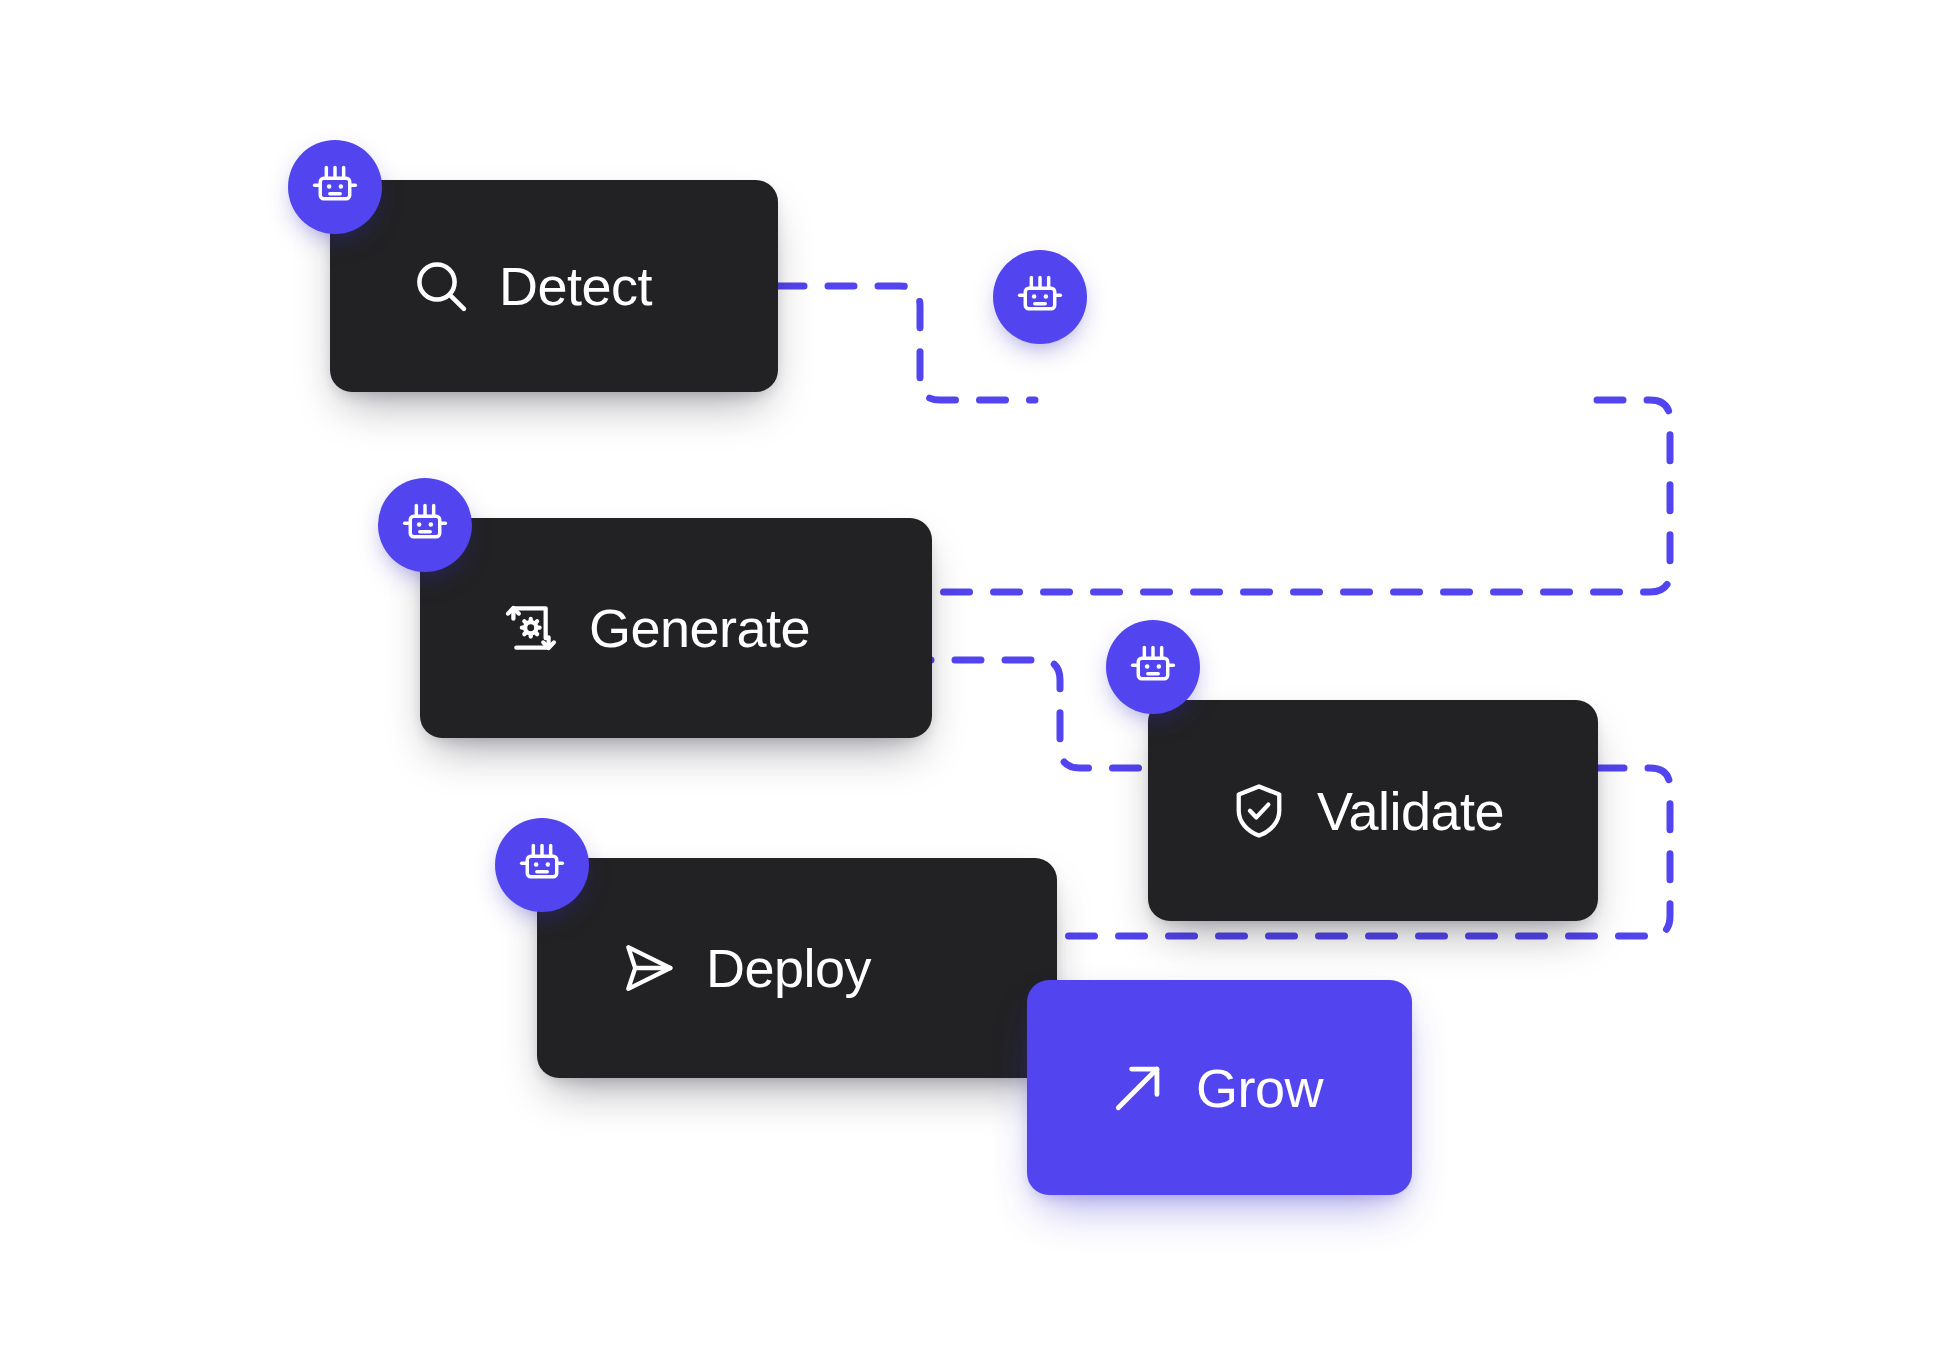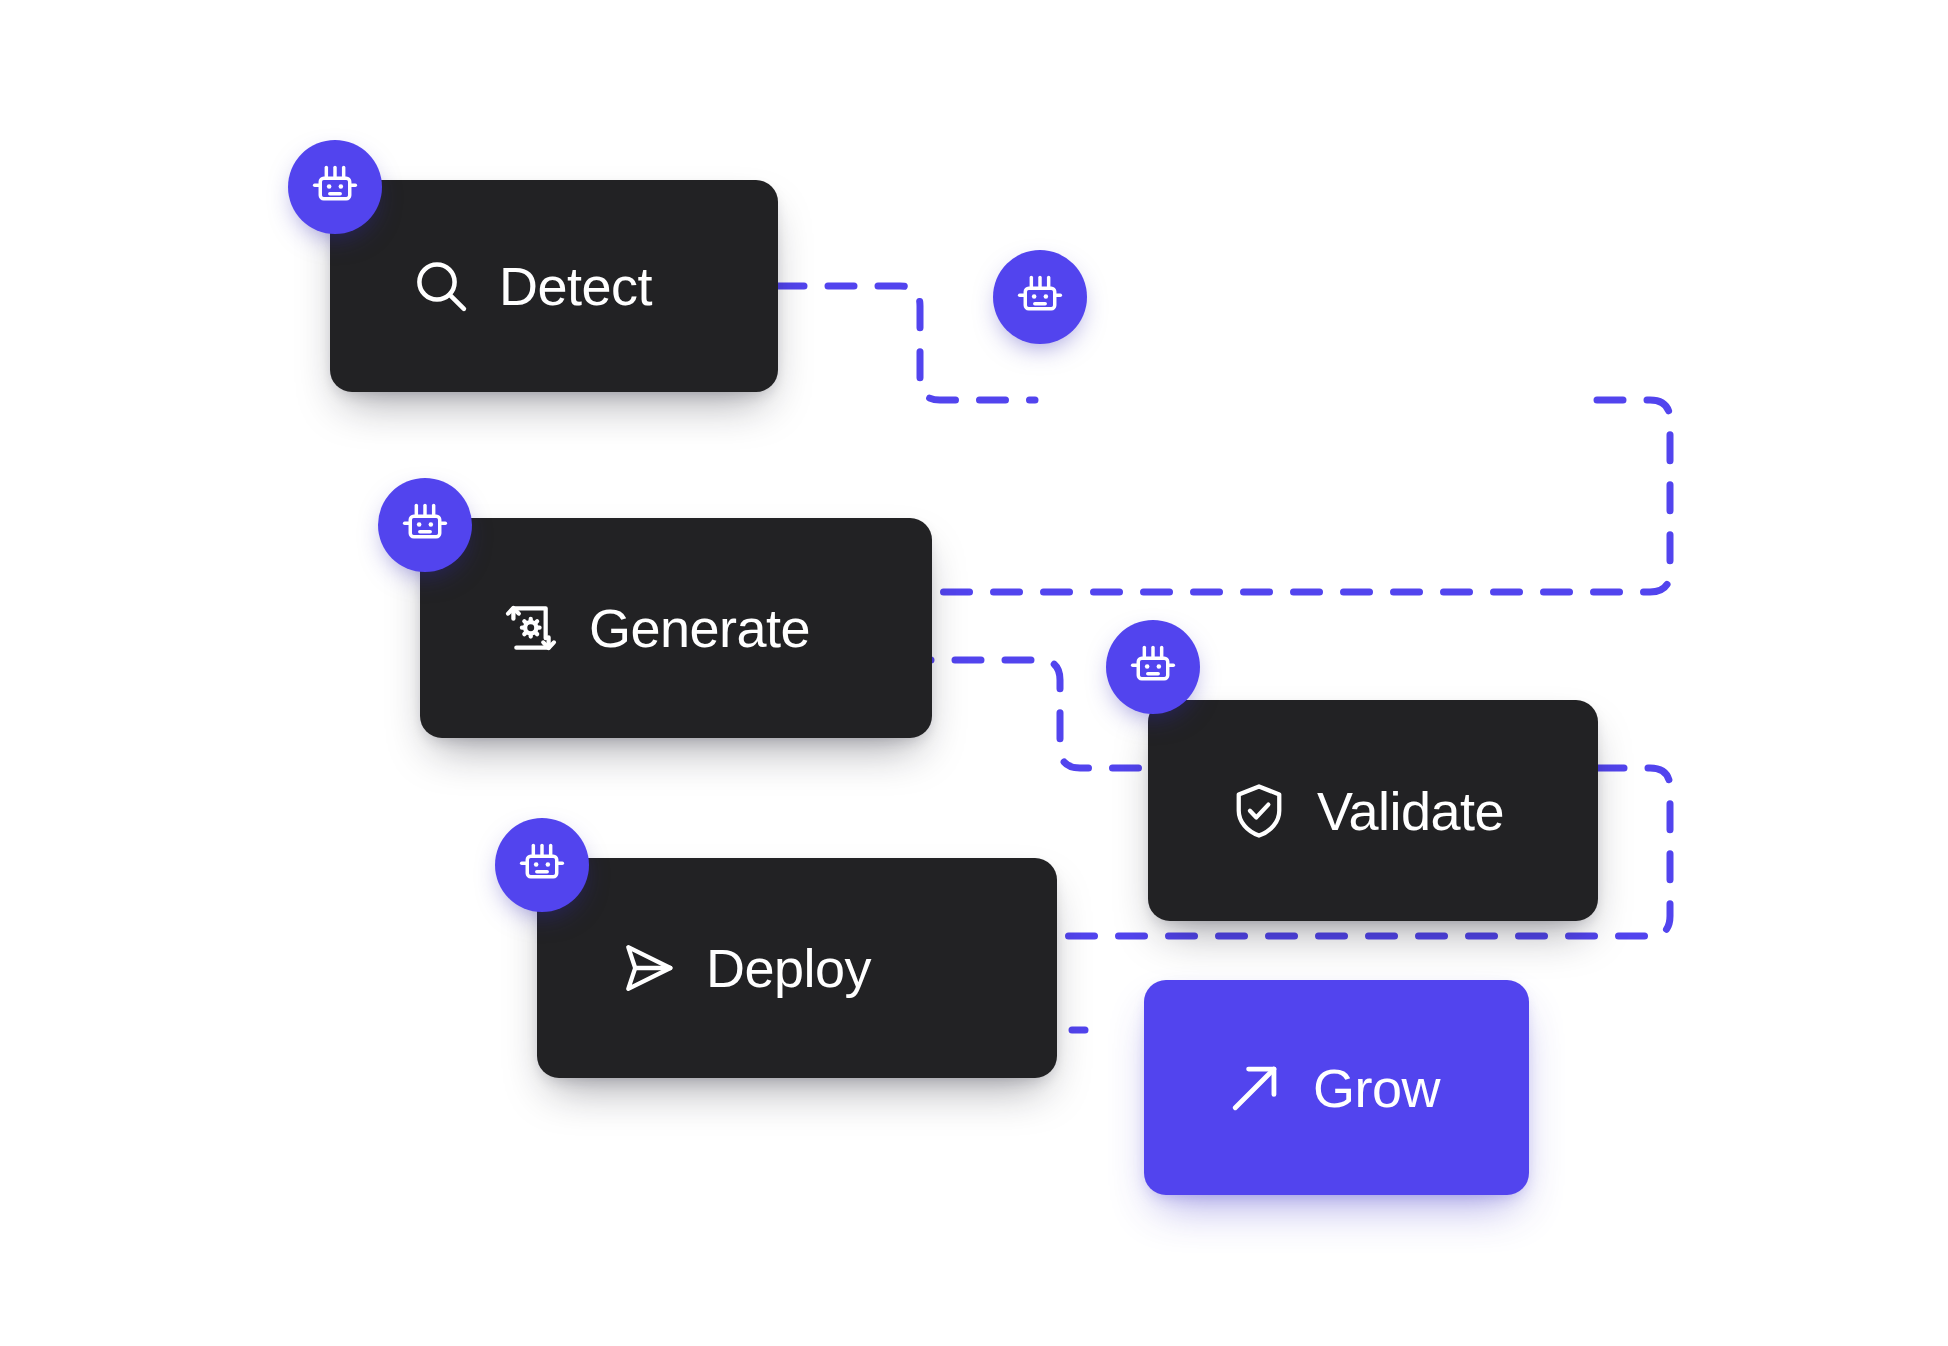--- a/index.html
+++ b/index.html
@@ -191,21 +191,21 @@
       <line x1="16" y1="3" x2="16" y2="8"></line>
       <rect x="5.2" y="8" width="13.6" height="9.4" rx="1.6"></rect>
       <line x1="2.6" y1="11.2" x2="5.2" y2="11.2"></line>
       <line x1="18.8" y1="11.2" x2="21.4" y2="11.2"></line>
       <circle cx="9.3" cy="11.8" r="1.05" fill="#ffffff" stroke="none"></circle>
       <circle cx="14.7" cy="11.8" r="1.05" fill="#ffffff" stroke="none"></circle>
       <line x1="9.6" y1="15.1" x2="14.4" y2="15.1"></line>
     </svg>
   </div>
 
-  <div class="node accent" style="left:1144px; top:980px; width:385px; height:215px;">
+  <div class="node accent" style="left:1027px; top:980px; width:385px; height:215px;">
     <div class="node-inner">
       <span class="node-icon">
         <svg width="64" height="64" viewBox="0 0 24 24" fill="none" stroke="#ffffff" stroke-width="1.8" stroke-linecap="round" stroke-linejoin="round">
           <line x1="4.6" y1="19.4" x2="19.1" y2="4.9"></line>
           <polyline points="9.6,4.9 19.1,4.9 19.1,14.4"></polyline>
         </svg>
       </span>
       <span class="node-label">Grow</span>
     </div>
   </div>

